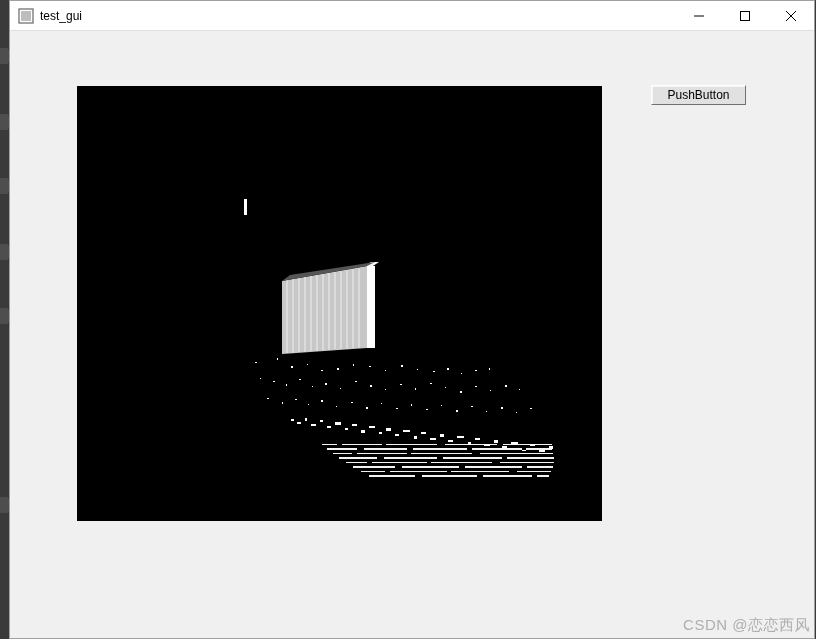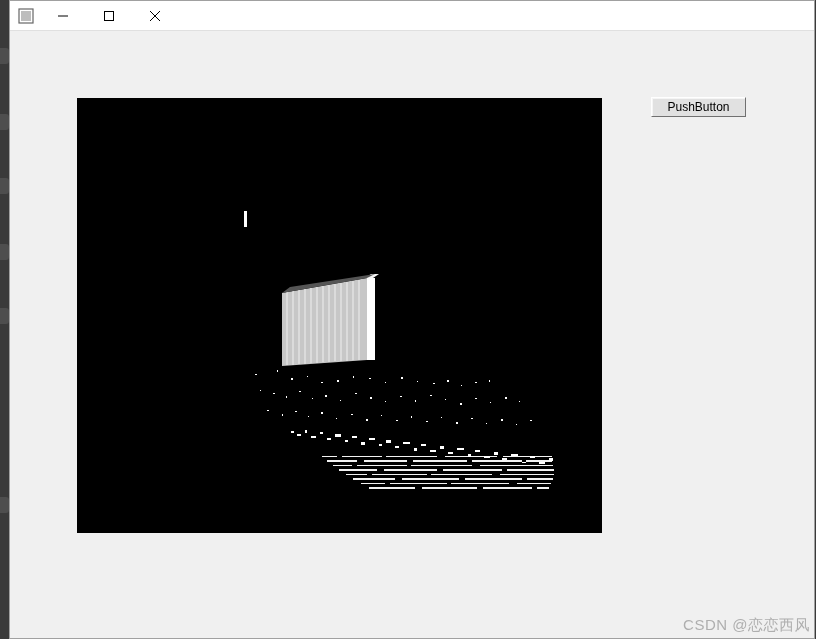--- a/index.html
+++ b/index.html
@@ -54,21 +54,20 @@
       height: 100%;
       display: flex;
       align-items: center;
       justify-content: center;
       color: #000;
     }
     .client-area {
       flex: 1;
       background: #f0f0f0;
       position: relative;
-      margin-top: 12px;
     }
     .viewport {
       position: absolute;
       left: 67px;
       top: 55px;
       width: 525px;
       height: 435px;
       background: #000;
     }
     .push-button {
@@ -128,20 +127,21 @@
 </div>
 
 <div class="window">
   <div class="titlebar">
     <span class="title-icon">
       <svg width="16" height="16" viewBox="0 0 16 16">
         <rect x="1" y="1" width="14" height="14" fill="none" stroke="#666" stroke-width="1.2"></rect>
         <rect x="3" y="3" width="10" height="10" fill="#bdbdbd"></rect>
       </svg>
     </span>
+    <span class="title-text">test_gui</span>
     <div class="titlebar-buttons">
       <div class="titlebar-btn">
         <svg width="10" height="10" viewBox="0 0 10 10">
             <line x1="0" y1="5" x2="10" y2="5" stroke="currentColor" stroke-width="1"></line>
           </svg>
       </div>
       <div class="titlebar-btn">
         <svg width="10" height="10" viewBox="0 0 10 10">
             <rect x="0.5" y="0.5" width="9" height="9" fill="none" stroke="currentColor" stroke-width="1"></rect>
           </svg>

